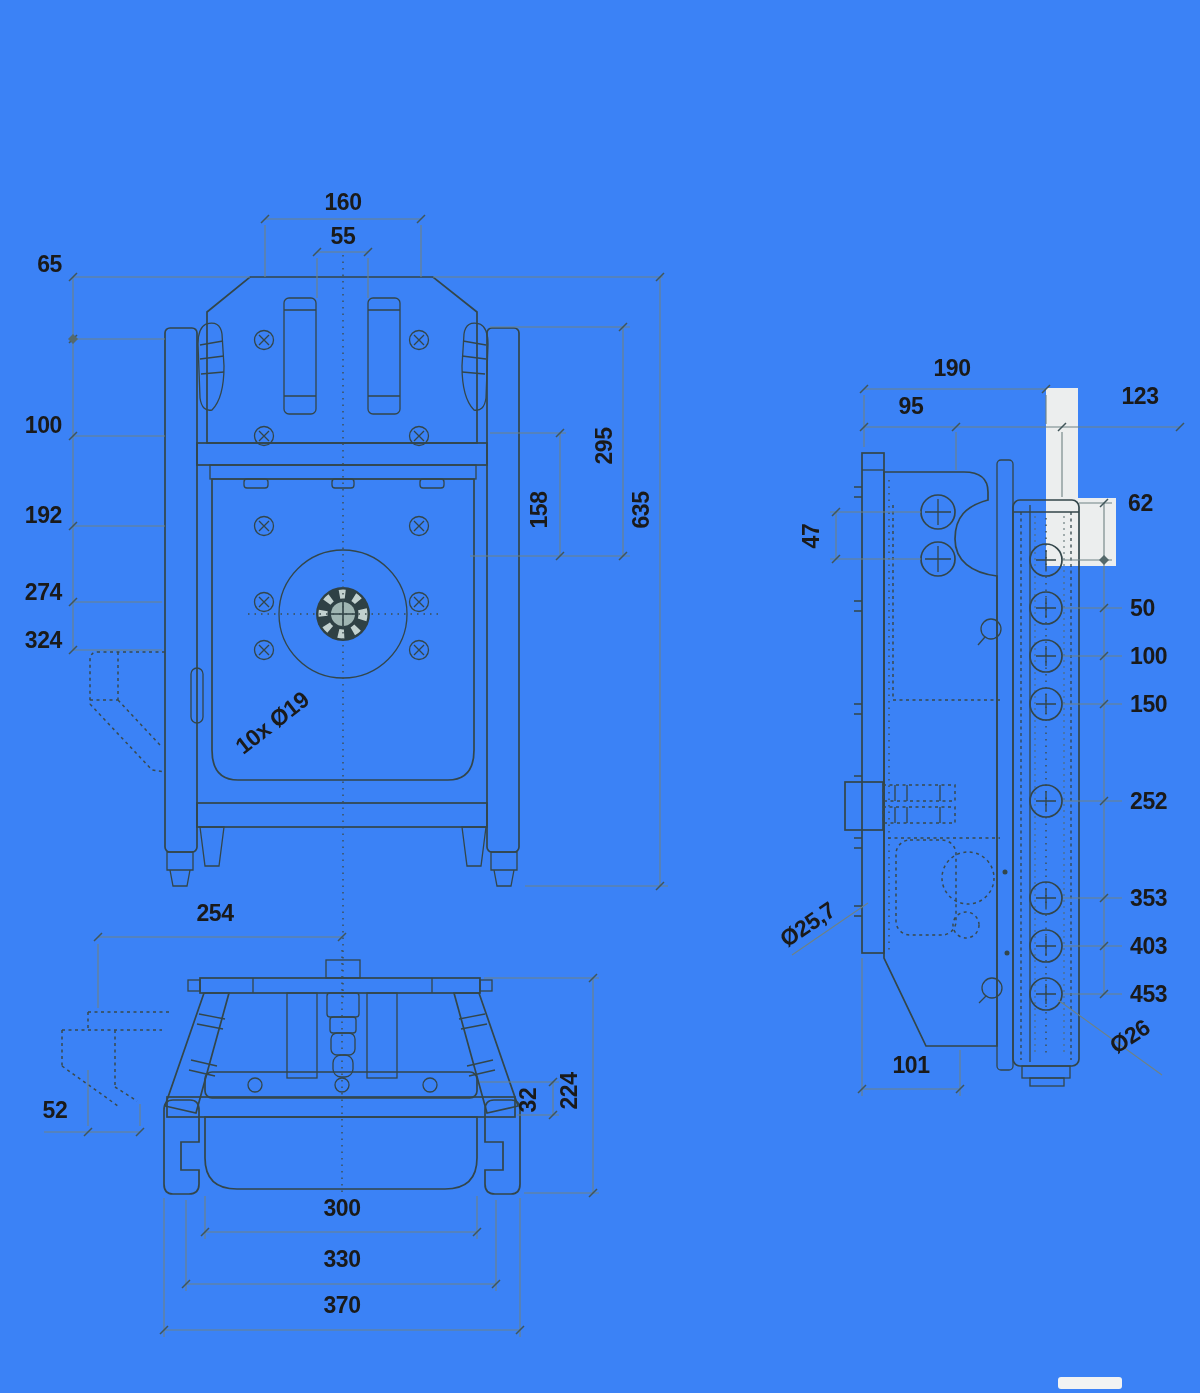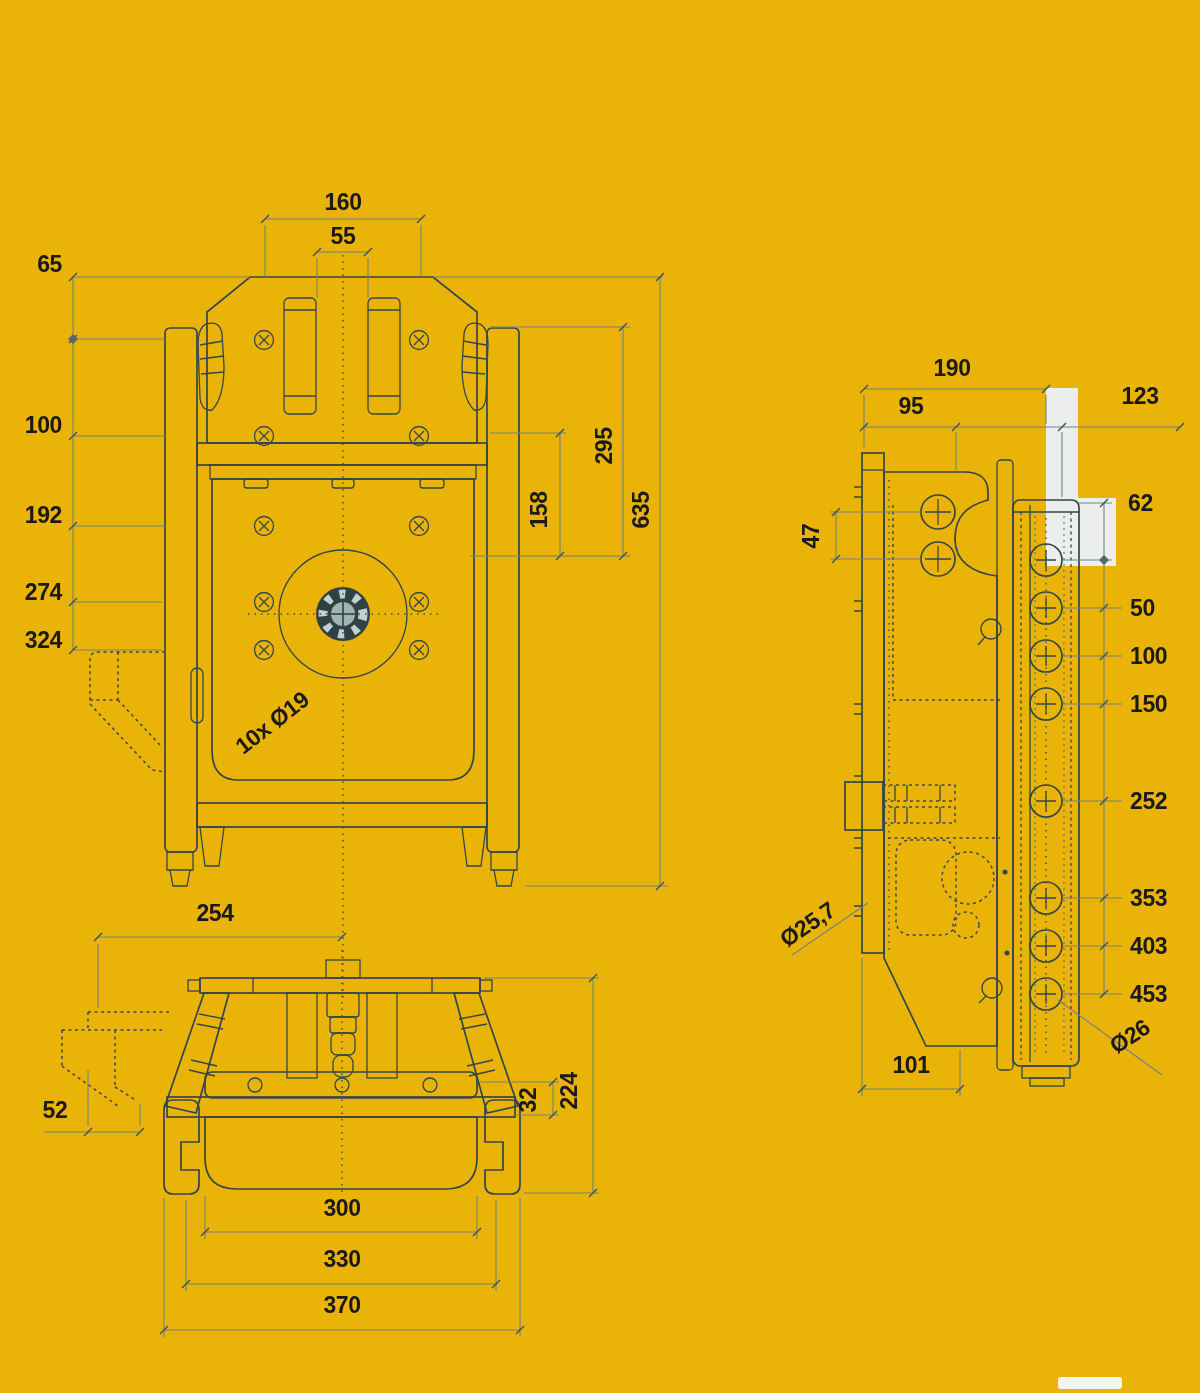--- a/index.html
+++ b/index.html
@@ -1,16 +1,16 @@
 <!DOCTYPE html>
 <html><head>
 <meta charset="utf-8">
 <style>
   html,body{margin:0;padding:0;background:#fff;}
-  #canvas{position:relative;width:1200px;height:1393px;background:#eab308;overflow:hidden;}
+  #canvas{position:relative;width:1200px;height:1393px;background:#3b82f6;overflow:hidden;}
   svg{position:absolute;left:0;top:0;}
   .dim{font-family:"Liberation Sans",sans-serif;font-weight:700;font-size:23px;fill:#1a1a1a;letter-spacing:-0.4px;}
   .thin{stroke:#6f8283;stroke-width:1.1;fill:none;}
   .tick{stroke:#41565a;stroke-width:1.5;fill:none;}
   .out{stroke:#33464a;stroke-width:1.7;fill:none;}
   .out2{stroke:#33464a;stroke-width:1.3;fill:none;}
   .hid{stroke:#3a4a4c;stroke-width:1.5;fill:none;stroke-dasharray:3 3.5;}
   .dotc{stroke:#3d4e50;stroke-width:1.4;fill:none;stroke-dasharray:1.5 5;}
   .stitch{stroke:#33464a;stroke-width:1.3;fill:none;stroke-dasharray:3 3.5;}
   .stitch2{stroke:#54686a;stroke-width:1;fill:none;stroke-dasharray:2 4;}

